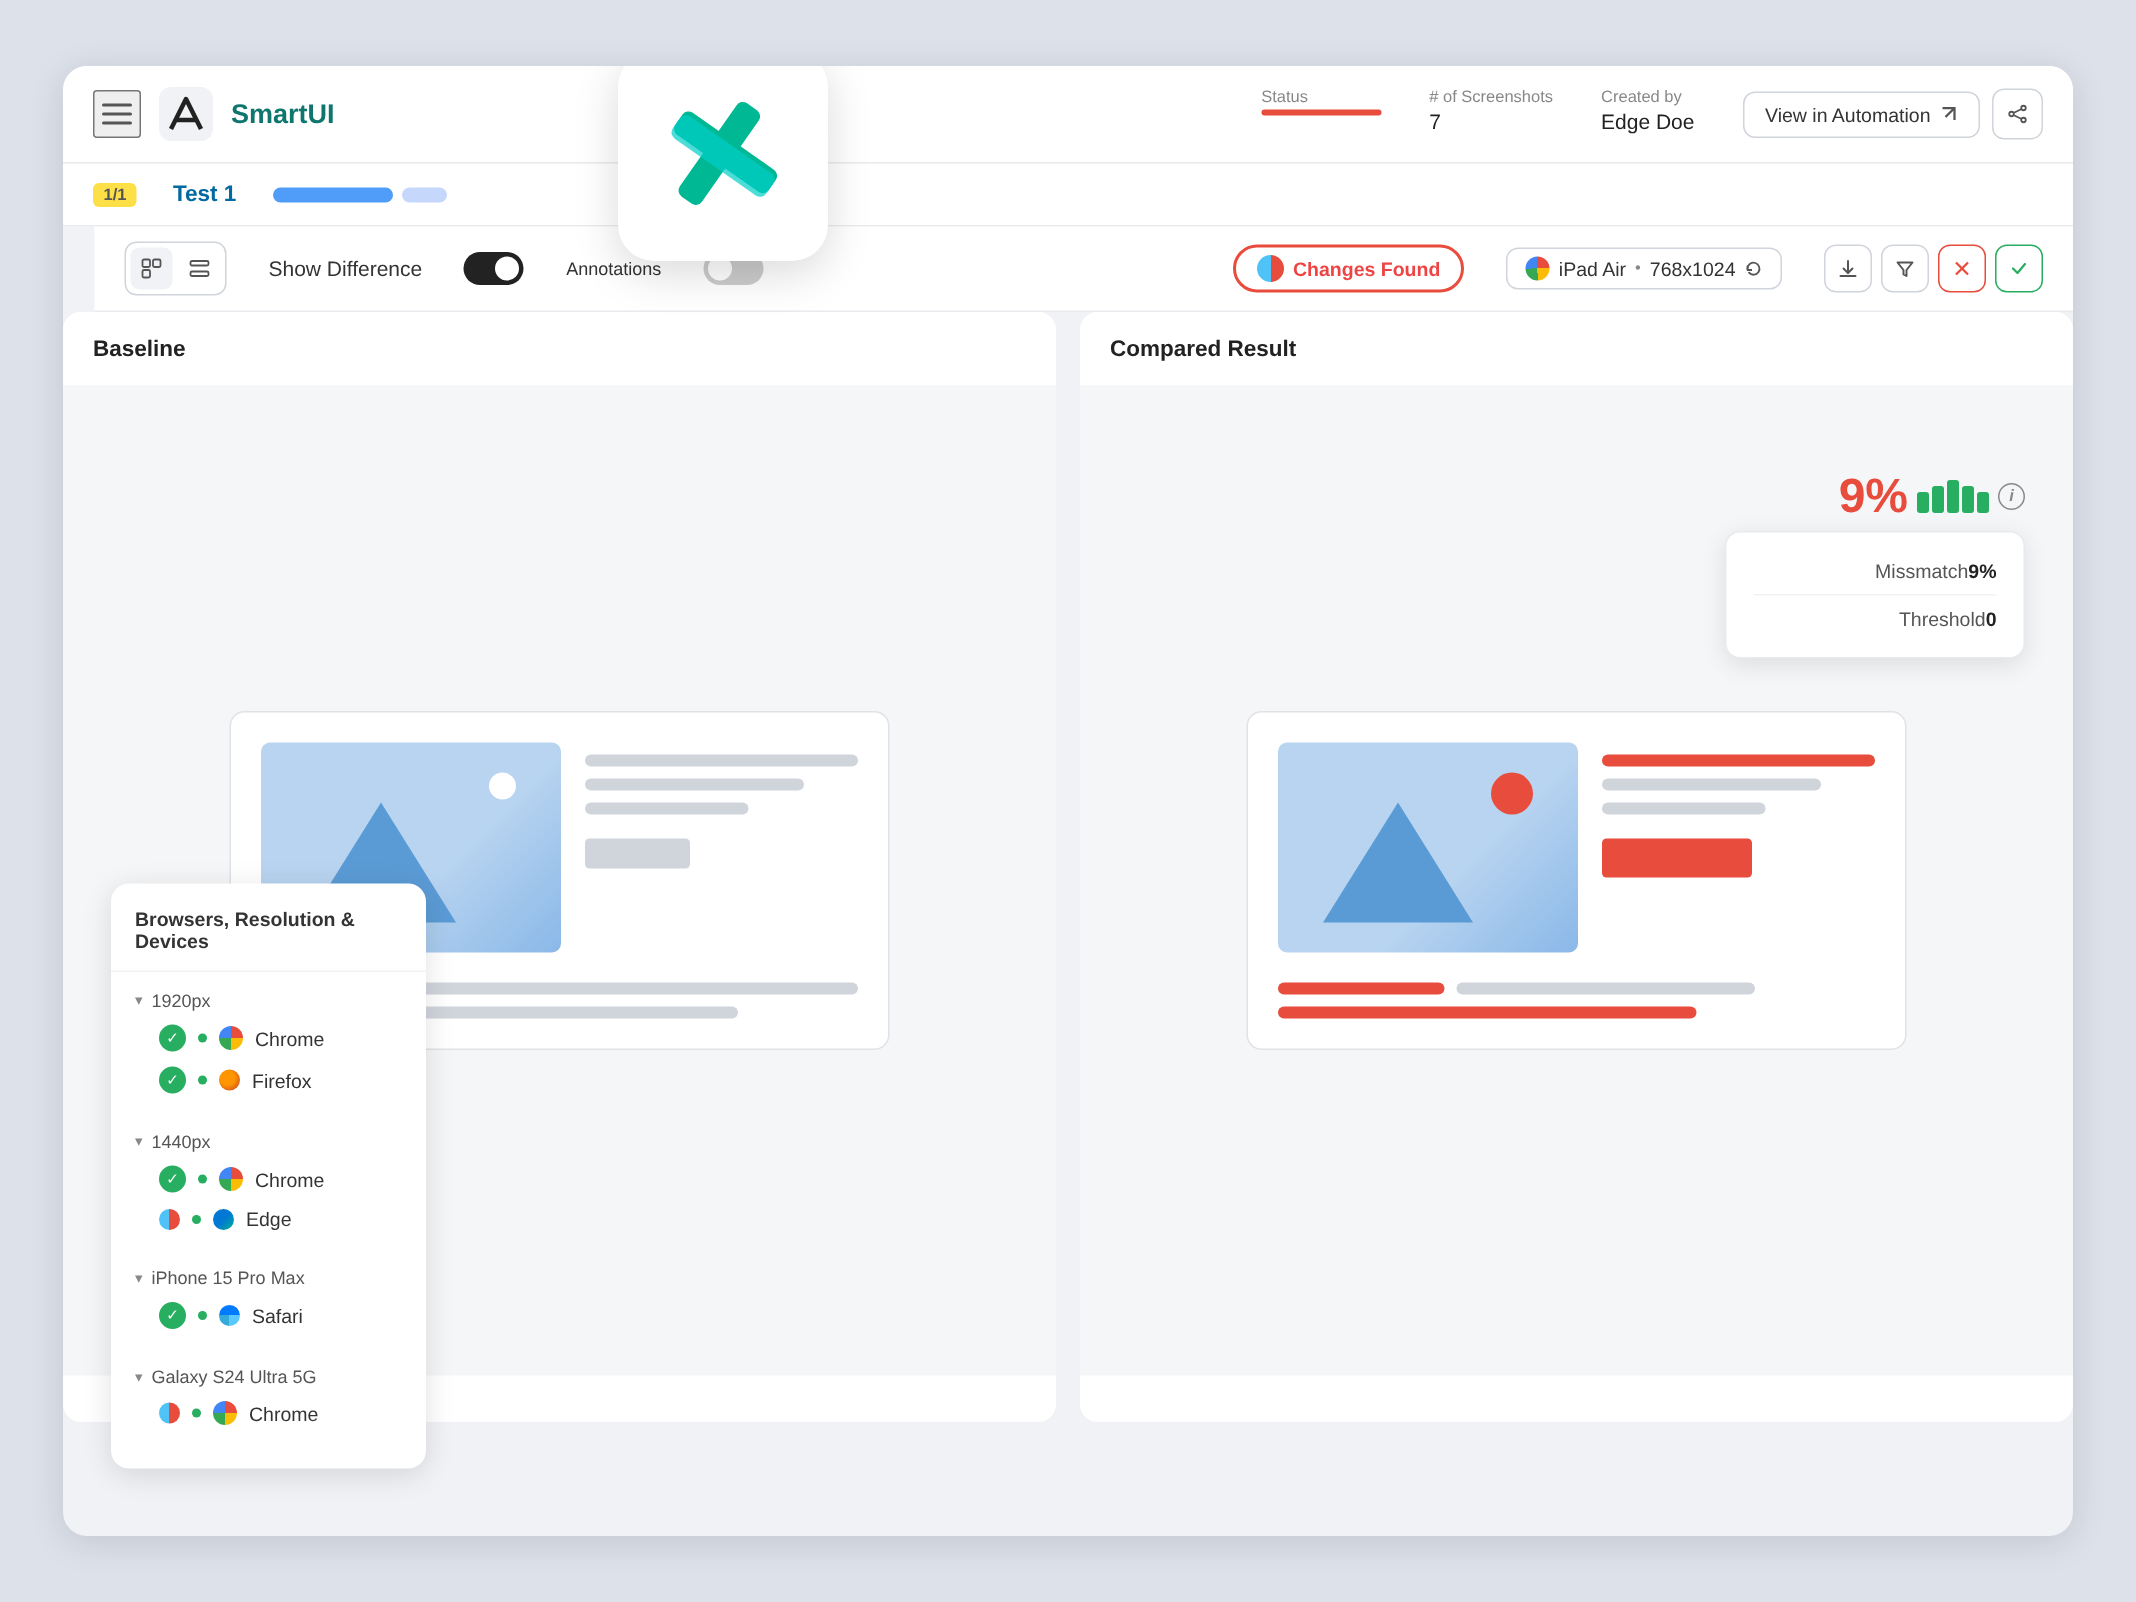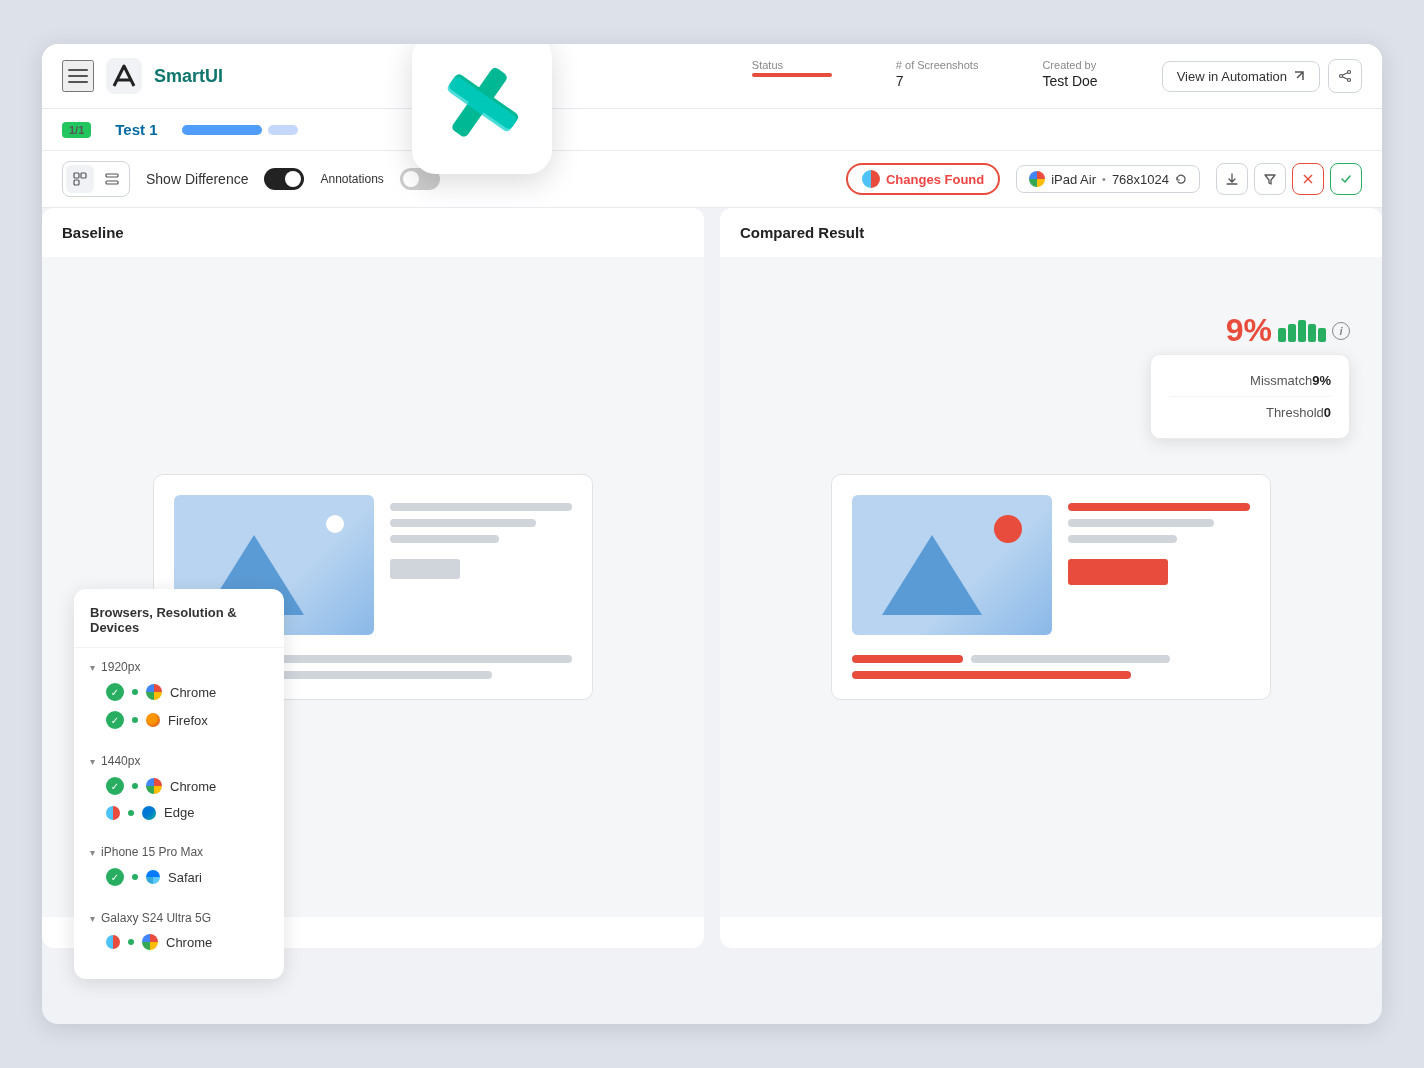--- a/index.html
+++ b/index.html
@@ -65,35 +65,35 @@
     
     .test-info {
       background: #fff;
       padding: 12px 20px;
       display: flex;
       align-items: center;
       gap: 24px;
       border-bottom: 1px solid #e8eaed;
     }
     .test-badge {
-      background: #22c55e; color: #555; font-size: 11px;
+      background: #fde047; color: #555; font-size: 11px;
       padding: 2px 7px; border-radius: 4px; font-weight: 600;
     }
     .test-name { font-size: 15px; font-weight: 600; color: #0369a1; }
     .progress-bar-container {
       display: flex; gap: 6px; align-items: center;
     }
     .progress-bar-blue {
       width: 80px; height: 10px; background: #4f9cf9; border-radius: 5px;
     }
     .progress-bar-small {
       width: 30px; height: 10px; background: #c5d8fb; border-radius: 5px;
     }
     .meta-group {
-      display: flex; gap: 64px; margin-left: auto;
+      display: flex; gap: 32px; margin-left: auto;
     }
     .meta-item { display: flex; flex-direction: column; gap: 2px; }
     .meta-label { font-size: 11px; color: #888; }
     .meta-value { font-size: 14px; color: #222; font-weight: 500; }
     .status-bar {
       width: 80px; height: 4px; background: #e74c3c; border-radius: 2px;
     }
     .view-automation-btn {
       border: 1px solid #d0d4db; background: #fff; color: #333;
       padding: 7px 14px; border-radius: 8px; font-size: 13px;
@@ -104,22 +104,23 @@
       border-radius: 8px; display: flex; align-items: center; justify-content: center;
       cursor: pointer;
     }
 
     
     .toolbar {
       background: #fff;
       padding: 10px 20px;
       display: flex;
       align-items: center;
-      gap: 16px;
+      gap: 28px;
       border-bottom: 1px solid #e8eaed;
+      margin-left: 21px;
     }
     .view-toggle {
       display: flex; gap: 4px; border: 1px solid #d0d4db; border-radius: 8px; padding: 3px;
     }
     .view-btn {
       width: 28px; height: 28px; border-radius: 6px;
       display: flex; align-items: center; justify-content: center;
       cursor: pointer; background: transparent; border: none;
     }
     .view-btn.active { background: #f0f2f5; }
@@ -400,21 +401,21 @@
       <div class="meta-item">
         <span class="meta-label">Status</span>
         <div class="status-bar"></div>
       </div>
       <div class="meta-item">
         <span class="meta-label"># of Screenshots</span>
         <span class="meta-value">7</span>
       </div>
       <div class="meta-item">
         <span class="meta-label">Created by</span>
-        <span class="meta-value">Test Doe</span>
+        <span class="meta-value">Edge Doe</span>
       </div>
       <div style="display:flex; gap:8px; align-items:center;">
         <button class="view-automation-btn">
           <span>View in Automation</span>
           <svg width="12" height="12" viewBox="0 0 12 12">
             <path d="M2 2h8v8M10 2L4 8" stroke="#555" stroke-width="1.5" fill="none"></path>
           </svg>
         </button>
         <button class="share-btn">
           <svg width="14" height="14" viewBox="0 0 14 14">

